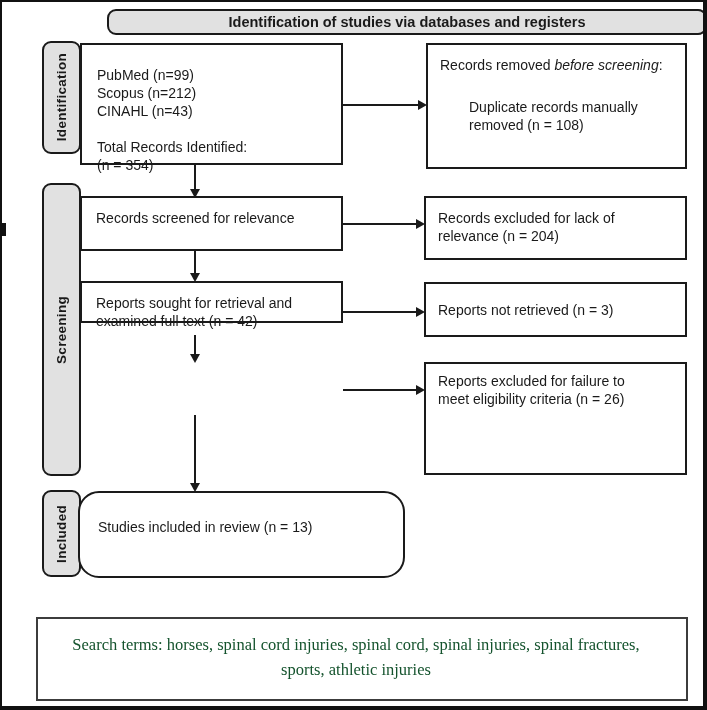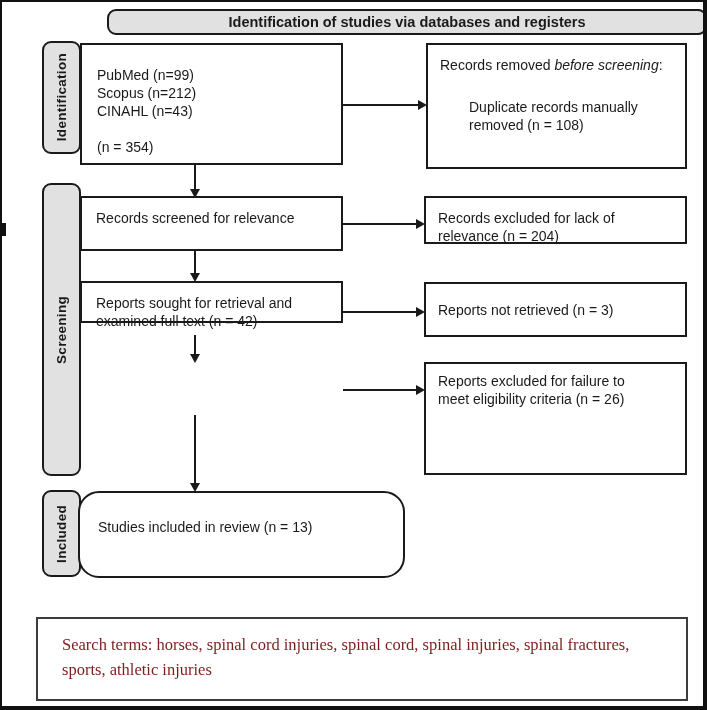--- a/index.html
+++ b/index.html
@@ -49,38 +49,39 @@
     position: absolute;
     background: #ffffff;
     border: 2px solid #1a1a1a;
     font-size: 14px;
     line-height: 18px;
   }
   .b-identified  { left: 78px;  top: 41px;  width: 263px; height: 122px; padding: 21px 10px 0 15px; }
   .b-removed     { left: 424px; top: 41px;  width: 261px; height: 126px; padding: 11px 14px 0 12px; }
   .b-removed .detail { margin: 24px 0 0 29px; width: 200px; }
   .b-screened    { left: 78px;  top: 194px; width: 263px; height: 55px;  padding: 11px 0 0 14px; }
-  .b-excl-rel    { left: 422px; top: 194px; width: 263px; height: 48px;  padding: 11px 44px 0 12px; }
+  .b-excl-rel    { left: 422px; top: 194px; width: 263px; height: 64px;  padding: 11px 44px 0 12px; }
   .b-sought      { left: 78px;  top: 279px; width: 263px; height: 42px;  padding: 11px 22px 0 14px; }
   .b-notret      { left: 422px; top: 280px; width: 263px; height: 55px;  display: flex; align-items: center; padding-left: 12px; }
   .b-assessed    { left: 78px;  top: 360px; width: 263px; height: 53px;  padding: 10px 10px 0 14px; }
   .b-excl-elig   { left: 422px; top: 360px; width: 263px; height: 113px; padding: 8px 40px 0 12px; }
   .b-included    { left: 76px;  top: 489px; width: 327px; height: 87px;  padding: 25px 10px 0 18px; border-radius: 21px; }
   .gap-line { margin-top: 11px; }
   .line { min-height: 18px; }
 
   .footer-box {
     position: absolute;
     left: 34px; top: 615px; width: 652px; height: 84px;
     border: 2px solid #3c3c3c;
     font-family: "Liberation Serif", serif;
     font-size: 16.5px;
     line-height: 25px;
-    color: #7f1d1d;
+    color: #14532d;
     padding: 13px 36px 0 24px;
+    text-align: center;
   }
   .footer-box .date-line { margin-top: 24px; }
 
   .arrow-v { position: absolute; width: 10px; }
   .arrow-v .shaft { position: absolute; left: 4px; top: 0; width: 0; border-left: 2px solid #1a1a1a; }
   .arrow-v .head  { position: absolute; left: 0; bottom: 0; width: 0; height: 0;
                     border-left: 5px solid transparent; border-right: 5px solid transparent;
                     border-top: 9px solid #1a1a1a; }
 
   .arrow-h { position: absolute; height: 10px; }
@@ -123,20 +124,21 @@
   </div>
   <div class="pill side-label lbl-included">
     <span class="vtext">Included</span>
   </div>
 
   <div class="flowbox b-identified">
     <div class="line">PubMed (n=99)</div>
     <div class="line">Scopus (n=212)</div>
     <div class="line">CINAHL (n=43)</div>
     <div class="line"></div>
+    <div class="line">Total Records Identified:</div>
     <div class="line">(n = 354)</div>
   </div>
 
   <div class="flowbox b-removed">
     <div><span>Records removed </span><i>before screening</i><span>:</span></div>
     <div class="detail">Duplicate records manually removed (n = 108)</div>
   </div>
 
   <div class="flowbox b-screened">
     <div>Records screened for relevance</div>

